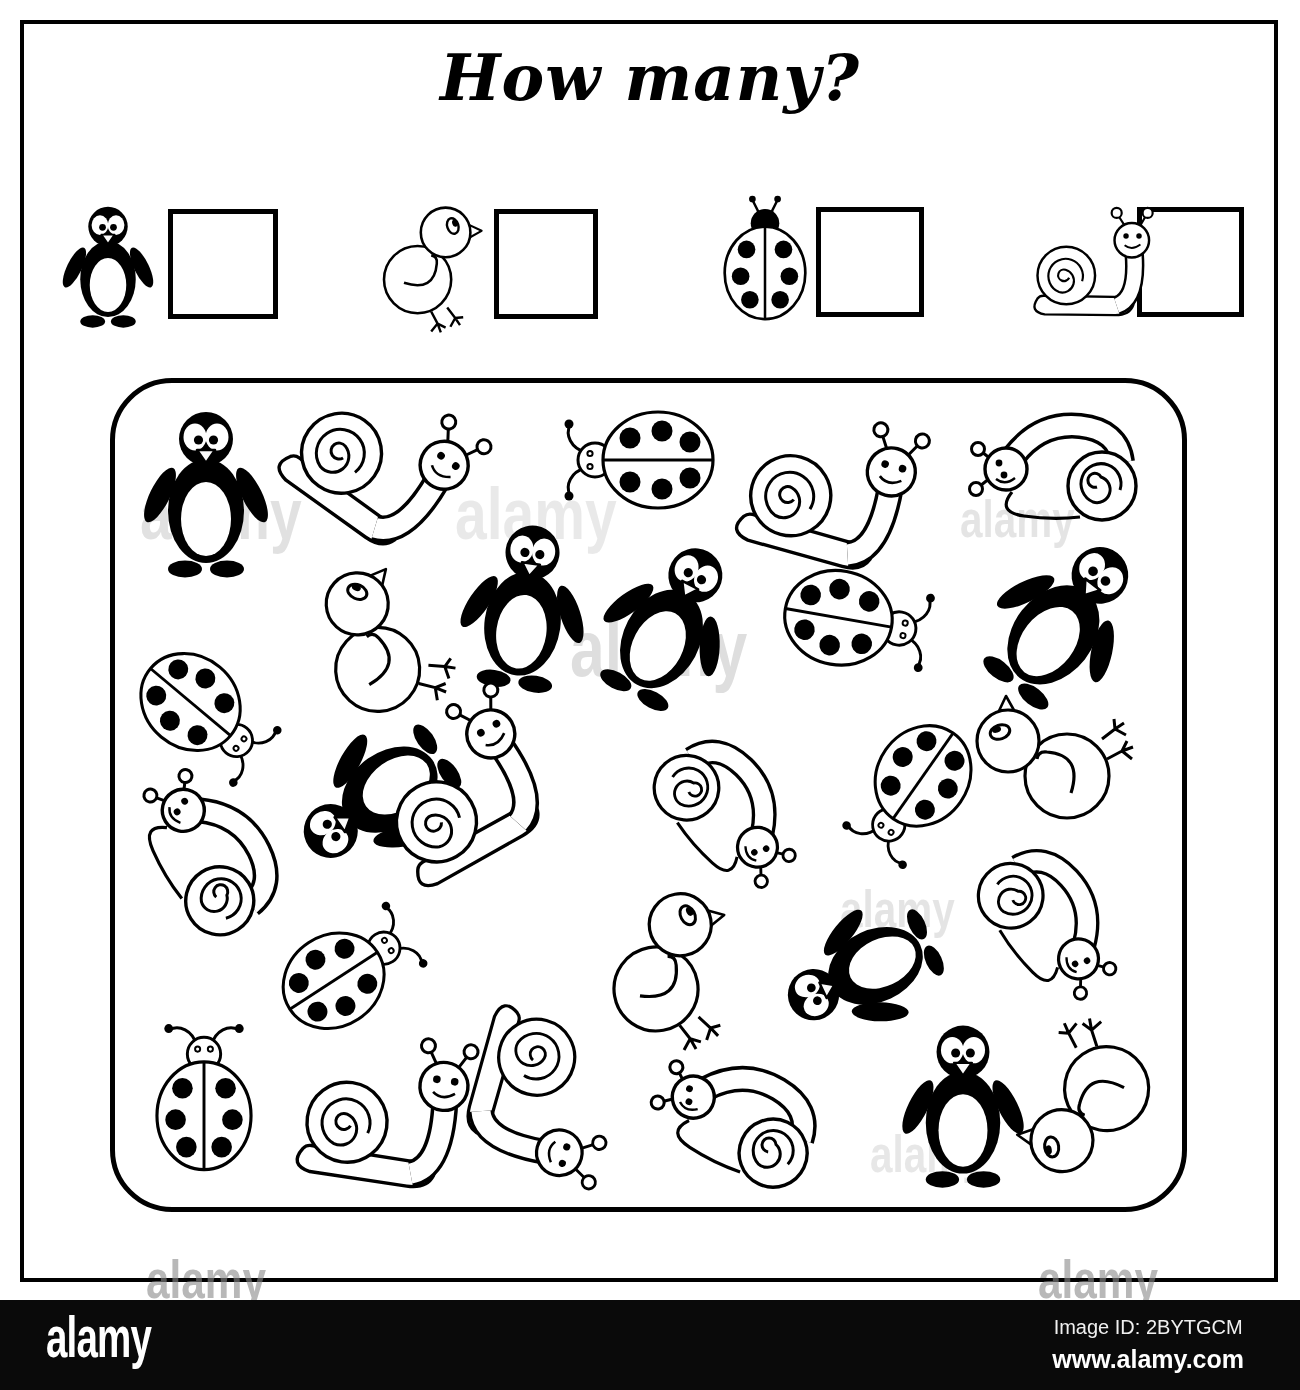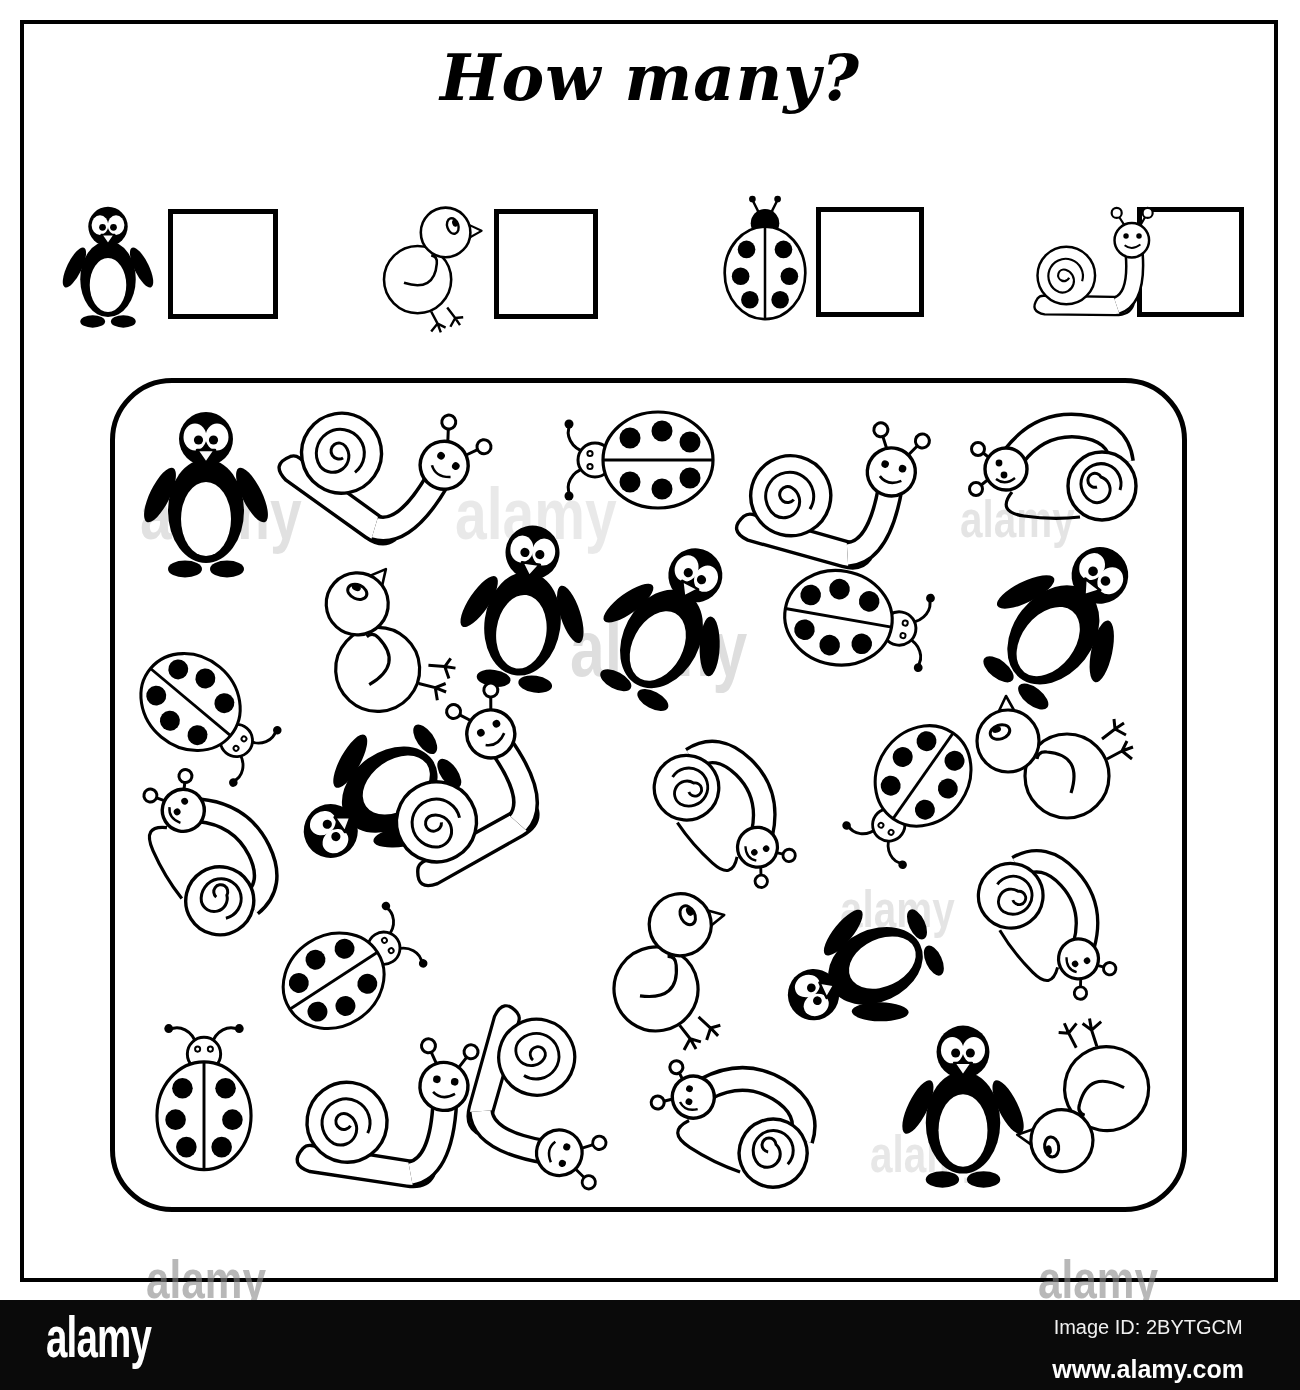--- a/index.html
+++ b/index.html
@@ -15,21 +15,21 @@
   .answer-box{position:absolute;box-sizing:border-box;border:5px solid #000;background:#fff;}
   .wm{position:absolute;color:#8a8a8a;font-weight:bold;line-height:1;
         font-family:"Liberation Sans",sans-serif;transform:scale(0.92,1.18);
         transform-origin:left top;letter-spacing:0;}
   #scene{position:absolute;left:0;top:0;pointer-events:none;}
   .footer{position:absolute;left:0;top:1300px;width:1300px;height:90px;background:#0a0a0a;}
   .footer-logo{position:absolute;left:46px;top:8px;color:#fff;font-size:47px;font-weight:bold;
         letter-spacing:-1px;transform:scale(0.82,1.22);transform-origin:left top;line-height:1;}
   .footer-meta{position:absolute;right:56px;top:16px;text-align:center;color:#fff;}
   .footer-id{font-size:20px;color:#f0f0f0;font-weight:400;}
-  .footer-url{font-size:25px;font-weight:700;margin-top:16px;}
+  .footer-url{font-size:25px;font-weight:700;margin-top:6px;}
 </style>
 </head>
 <body>
 
 <div class="page">
 
   <div class="page-border"></div>
 
   <h1 class="title">How many?</h1>
 

